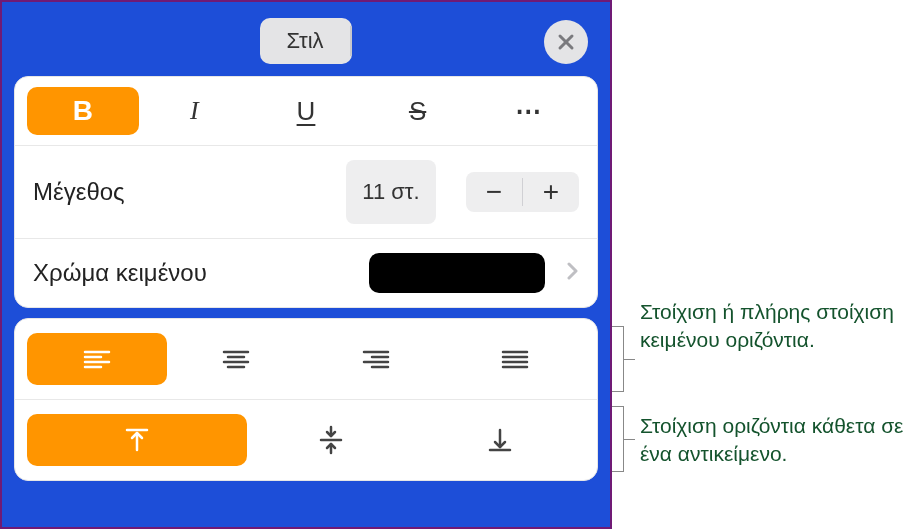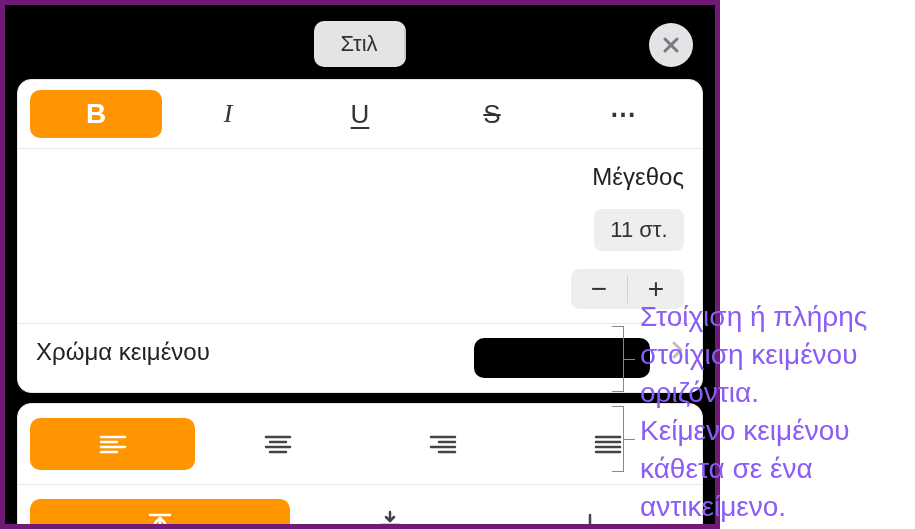--- a/index.html
+++ b/index.html
@@ -4,24 +4,24 @@
   <style>
     * { box-sizing: border-box; margin: 0; padding: 0; }
     body {
       font-family: -apple-system, BlinkMacSystemFont, "Helvetica Neue", Arial, sans-serif;
       background: #fff;
       width: 915px;
       height: 529px;
       position: relative;
     }
     .panel {
-      width: 720px;
+      width: 612px;
       height: 529px;
-      background: #000000;
-      border: 5px solid #701a75;
+      background: #1d4ed8;
+      border: 2px solid #701a75;
       position: relative;
       overflow: hidden;
     }
     .tabs-row {
       display: flex;
       align-items: center;
       padding: 16px 20px 8px 20px;
       gap: 0;
       justify-content: center;
       position: relative;
@@ -90,35 +90,34 @@
       border-radius: 10px;
     }
     .fmt-btn.active {
       background: #ff9500;
       color: #fff;
     }
     .fmt-btn.bold { font-weight: 900; font-size: 28px; }
     .fmt-btn.italic { font-style: italic; font-family: Georgia, serif; }
     .size-row {
       display: flex;
-      align-items: flex-end;
+      align-items: center;
       padding: 14px 18px;
       border-bottom: 1px solid #e8e8e8;
-      gap: 18px;
-      flex-direction: column;
+      gap: 30px;
     }
     .size-row .label {
       font-size: 24px;
       color: #222;
       flex: 1;
     }
     .size-field {
       background: #eeeeef;
       border-radius: 8px;
-      padding: 8px 16px;
+      padding: 19px 16px;
       font-size: 22px;
       color: #333;
       min-width: 90px;
       text-align: center;
     }
     .stepper {
       display: flex;
       background: #eeeeef;
       border-radius: 8px;
       overflow: hidden;
@@ -133,20 +132,21 @@
       color: #333;
       cursor: pointer;
     }
     .stepper .divider {
       width: 1px;
       background: #d0d0d4;
       margin: 6px 0;
     }
     .color-row {
       display: flex;
+      align-items: center;
       padding: 14px 10px 14px 18px;
       gap: 14px;
     }
     .color-row .label {
       font-size: 24px;
       color: #222;
       flex: 1;
     }
     .color-swatch {
       width: 176px;
@@ -185,22 +185,22 @@
     }
     .align-btn.active {
       background: #ff9500;
     }
     .align-btn svg { display: block; }
 
     
     .callout {
       position: absolute;
       left: 640px;
-      font-size: 28px;
-      color: #8b5cf6;
+      font-size: 21px;
+      color: #14532d;
       line-height: 1.35;
       width: 265px;
     }
     .bracket {
       position: absolute;
       border-right: 1px solid #888;
       border-top: 1px solid #888;
       border-bottom: 1px solid #888;
       width: 12px;
     }
@@ -326,13 +326,13 @@
         </svg>
       </div>
     </div>
   </div>
 </div>
 
 <div class="bracket" style="left:612px; top:326px; height:66px;"></div>
 <div class="bracket" style="left:612px; top:406px; height:66px;"></div>
 
 <div class="callout" style="top:298px;">Στοίχιση ή πλήρης στοίχιση κειμένου οριζόντια.</div>
-<div class="callout" style="top:412px;">Κείμενο κειμένου κάθετα σε ένα αντικείμενο.</div>
+<div class="callout" style="top:412px;">Στοίχιση οριζόντια κάθετα σε ένα αντικείμενο.</div>
 
 </body></html>

